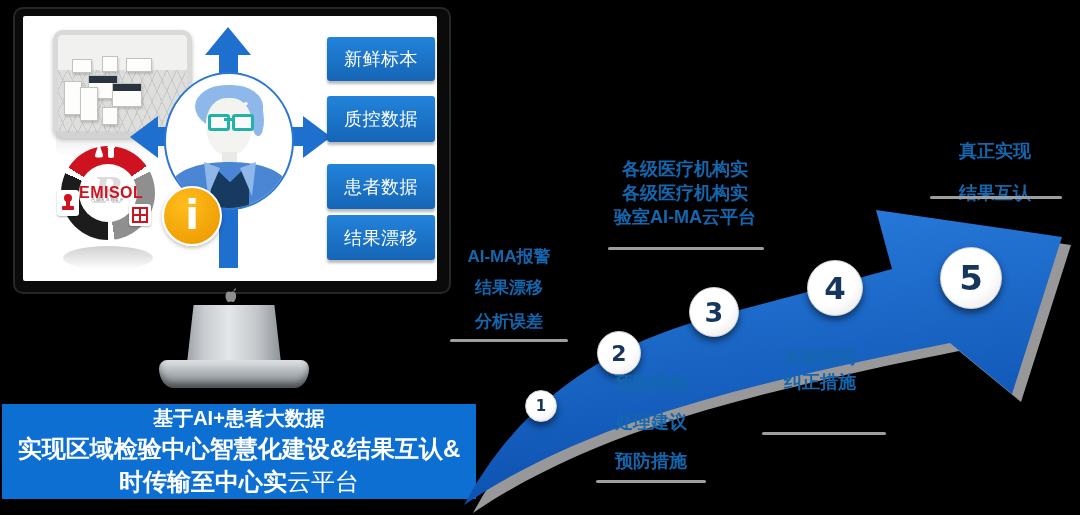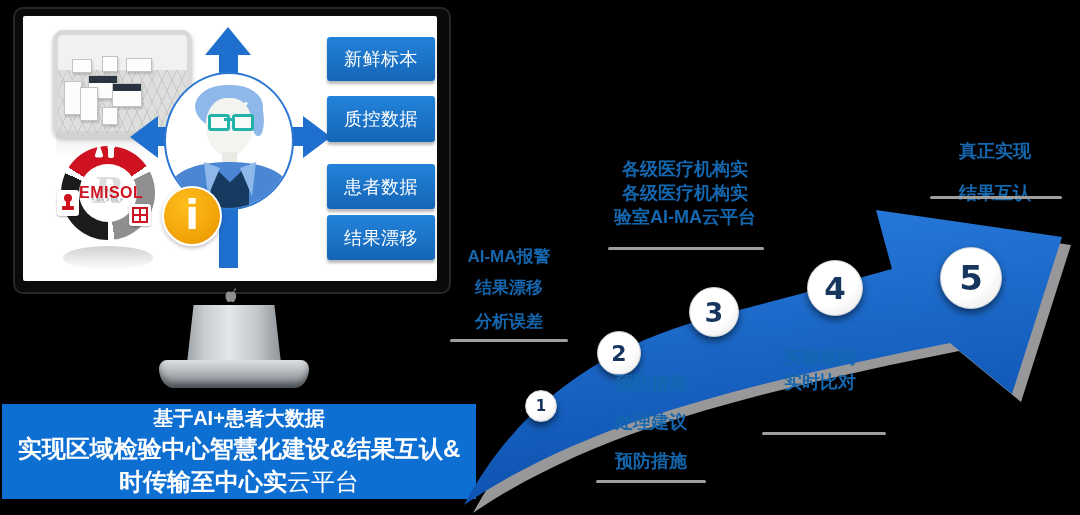--- a/index.html
+++ b/index.html
@@ -259,21 +259,21 @@
 
   <div class="abs plabel" style="left:594px;top:160px;width:182px;text-align:center;font-size:18px;">
     <span class="ln" style="margin-bottom:6px;">各级医疗机构实</span>
     <span class="ln" style="margin-bottom:6px;">各级医疗机构实</span>
     <span class="ln">验室AI-MA云平台</span>
   </div>
   <div class="abs divider" style="left:608px;top:247px;width:156px;"></div>
 
   <div class="abs plabel" style="left:784px;top:348px;width:110px;font-size:18px;">
     <span class="ln" style="margin-bottom:7px;">实验室间</span>
-    <span class="ln">实时比对</span>
+    <span class="ln">纠正措施</span>
   </div>
   <div class="abs divider" style="left:762px;top:432px;width:124px;"></div>
 
   <div class="abs plabel" style="left:925px;top:142px;width:140px;text-align:center;font-size:18px;">
     <span class="ln" style="margin-bottom:24px;">真正实现</span>
     <span class="ln">结果互认</span>
   </div>
   <div class="abs divider" style="left:930px;top:196px;width:132px;"></div>
 
 </div>

